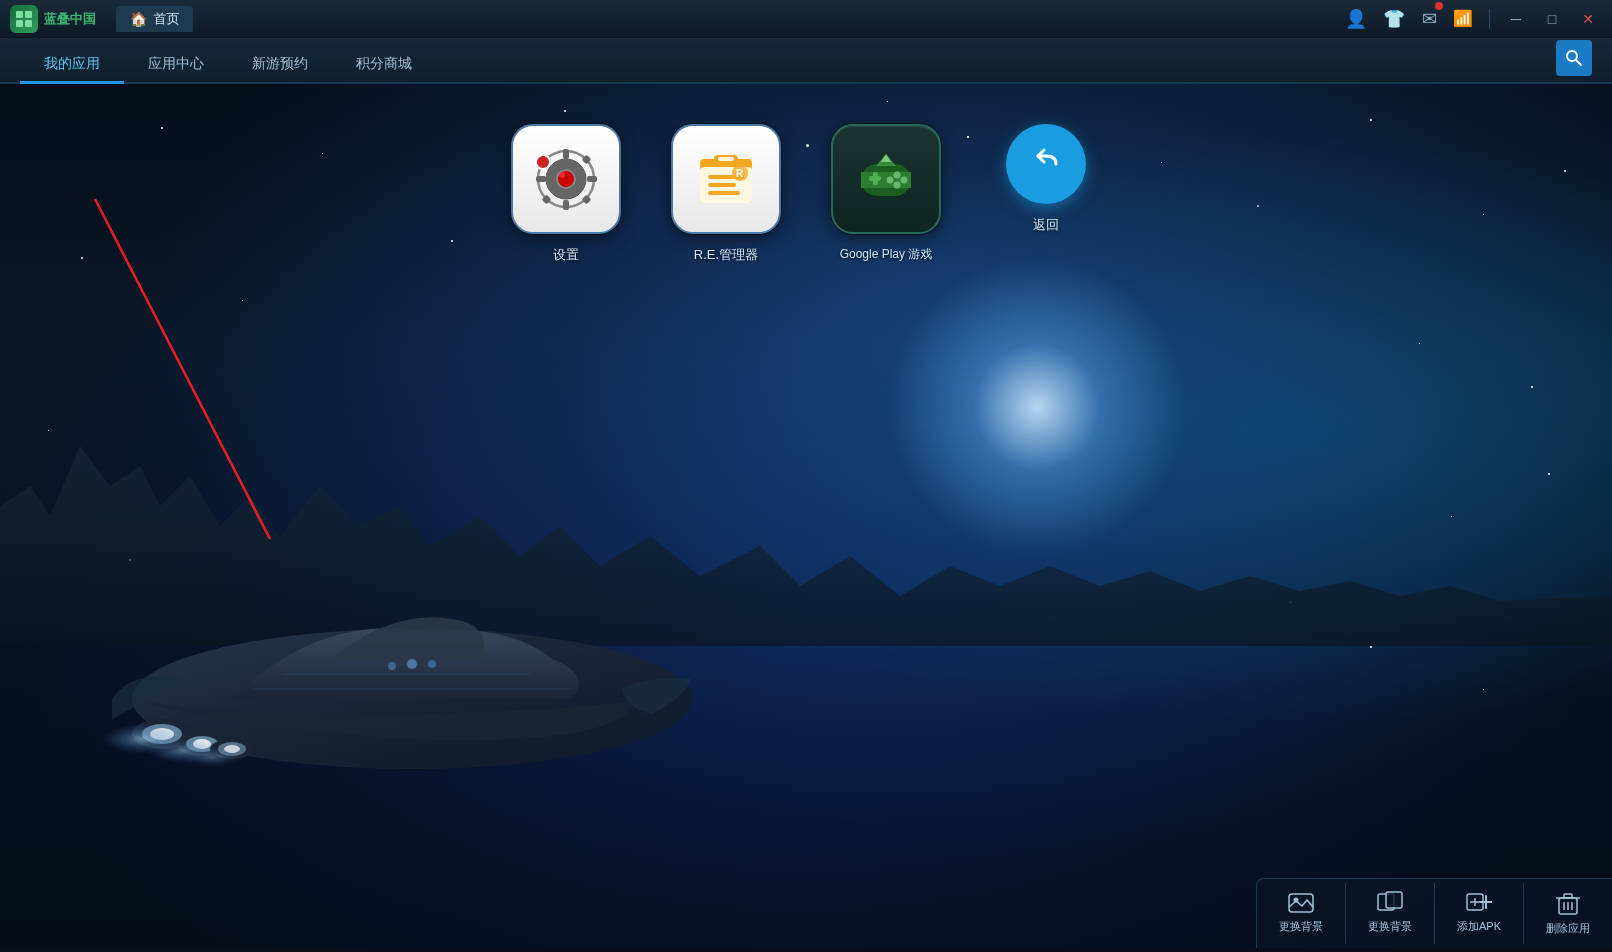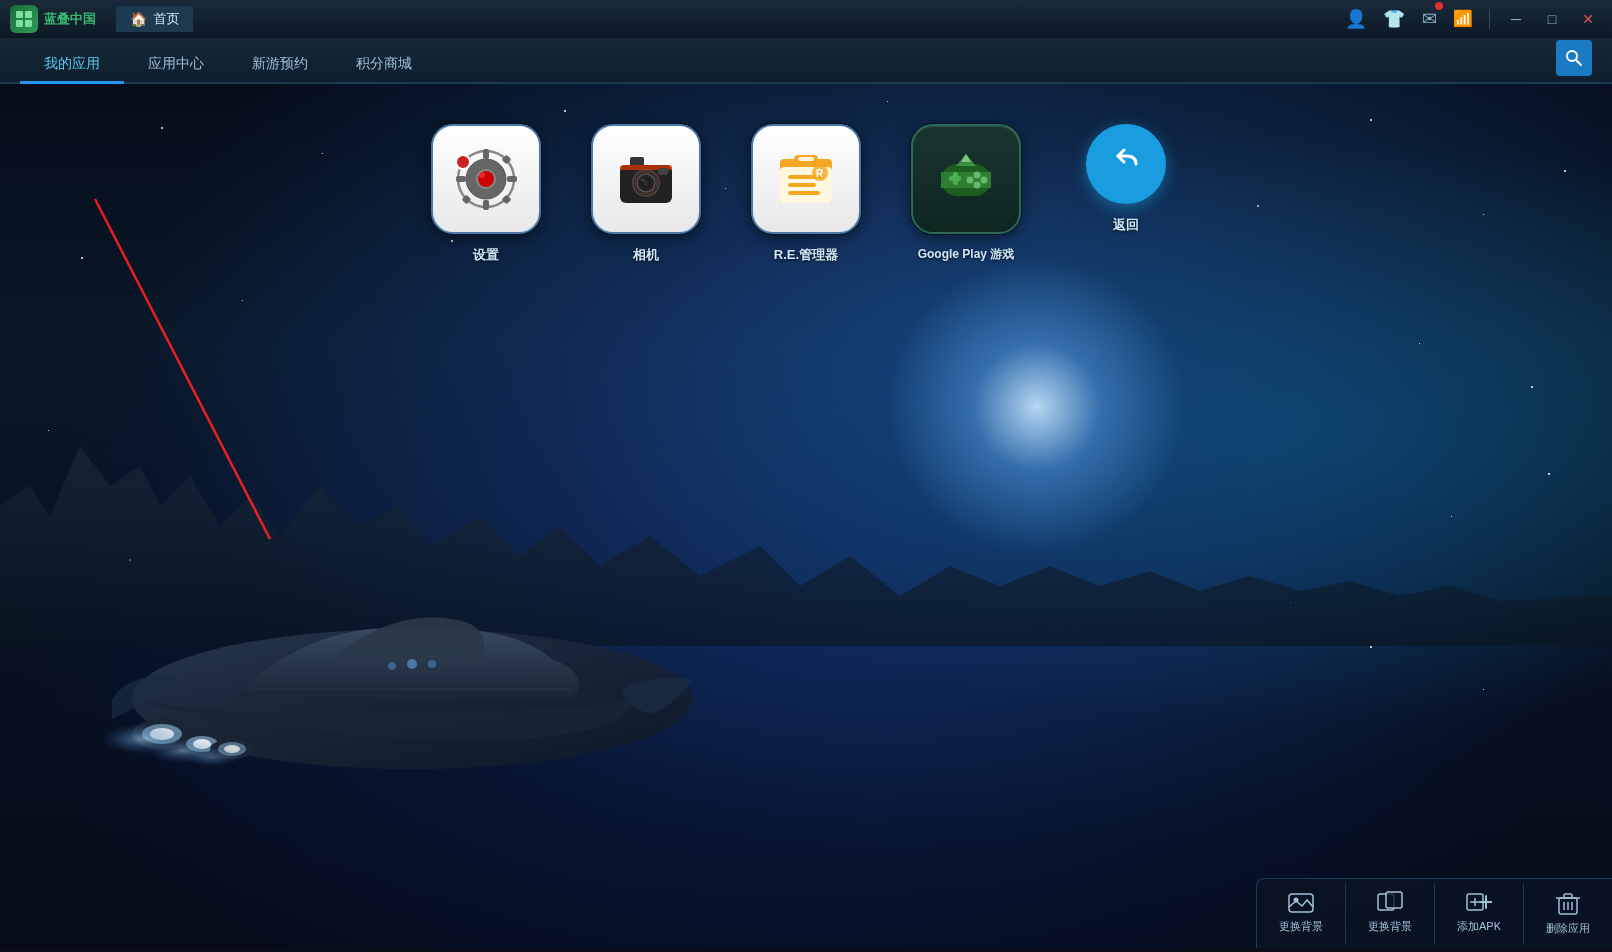--- a/index.html
+++ b/index.html
@@ -196,21 +196,20 @@
     }
     .app-icon-wrapper.white-bg {
       background: linear-gradient(180deg, #ffffff 0%, #e8e8e8 100%);
       border: 2px solid #4a7aaa;
     }
     .app-label {
       color: #d0e8f8;
       font-size: 13px;
       text-align: center;
       text-shadow: 0 1px 3px rgba(0,0,0,0.8);
-      font-weight: bold;
     }
 
     
     .red-dot {
       position: absolute;
       width: 14px;
       height: 14px;
       background: #e03030;
       border-radius: 50%;
       top: 28px;
@@ -456,45 +455,20 @@
 
           <circle cx="32" cy="32" r="8" fill="#cc0000"></circle>
           <circle cx="28" cy="28" r="3" fill="#ff4444" opacity="0.6"></circle>
         </svg>
         <div class="red-dot" style="top:28px;left:22px;width:16px;height:16px;background:#cc2222;border:2px solid #fff;border-radius:50%;position:absolute;"></div>
       </div>
       <span class="app-label">设置</span>
     </div>
 
 
-    <div class="app-item">
-      <div class="app-icon-wrapper white-bg">
-        <svg width="68" height="68" viewBox="0 0 68 68">
-
-          <rect x="8" y="20" width="52" height="38" rx="6" fill="#222"></rect>
-
-          <circle cx="34" cy="38" r="13" fill="#1a1a1a" stroke="#444" stroke-width="2"></circle>
-          <circle cx="34" cy="38" r="9" fill="#222" stroke="#555" stroke-width="1.5"></circle>
-          <circle cx="34" cy="38" r="5" fill="#1a1a1a"></circle>
-          <circle cx="34" cy="38" r="3" fill="#2a2a2a"></circle>
-          <circle cx="31" cy="35" r="2" fill="#444" opacity="0.7"></circle>
-
-          <rect x="18" y="12" width="14" height="10" rx="2" fill="#333"></rect>
-
-          <circle cx="54" cy="25" r="3" fill="#333"></circle>
-
-          <rect x="8" y="20" width="52" height="5" rx="3" fill="#cc3300" opacity="0.8"></rect>
-
-          <rect x="46" y="23" width="10" height="7" rx="2" fill="#444"></rect>
-
-          <circle cx="34" cy="38" r="11" fill="none" stroke="#ff6644" stroke-width="1" opacity="0.4"></circle>
-        </svg>
-      </div>
-      <span class="app-label">相机</span>
-    </div>
 
     <div class="app-item">
       <div class="app-icon-wrapper white-bg">
         <svg width="68" height="68" viewBox="0 0 68 68">
 
           <rect x="8" y="14" width="52" height="44" rx="4" fill="#f5a623"></rect>
           <rect x="8" y="22" width="52" height="36" rx="4" fill="#fff8e1"></rect>
 
           <rect x="16" y="30" width="36" height="4" rx="2" fill="#f5a623"></rect>
           <rect x="16" y="38" width="28" height="4" rx="2" fill="#f5a623"></rect>

